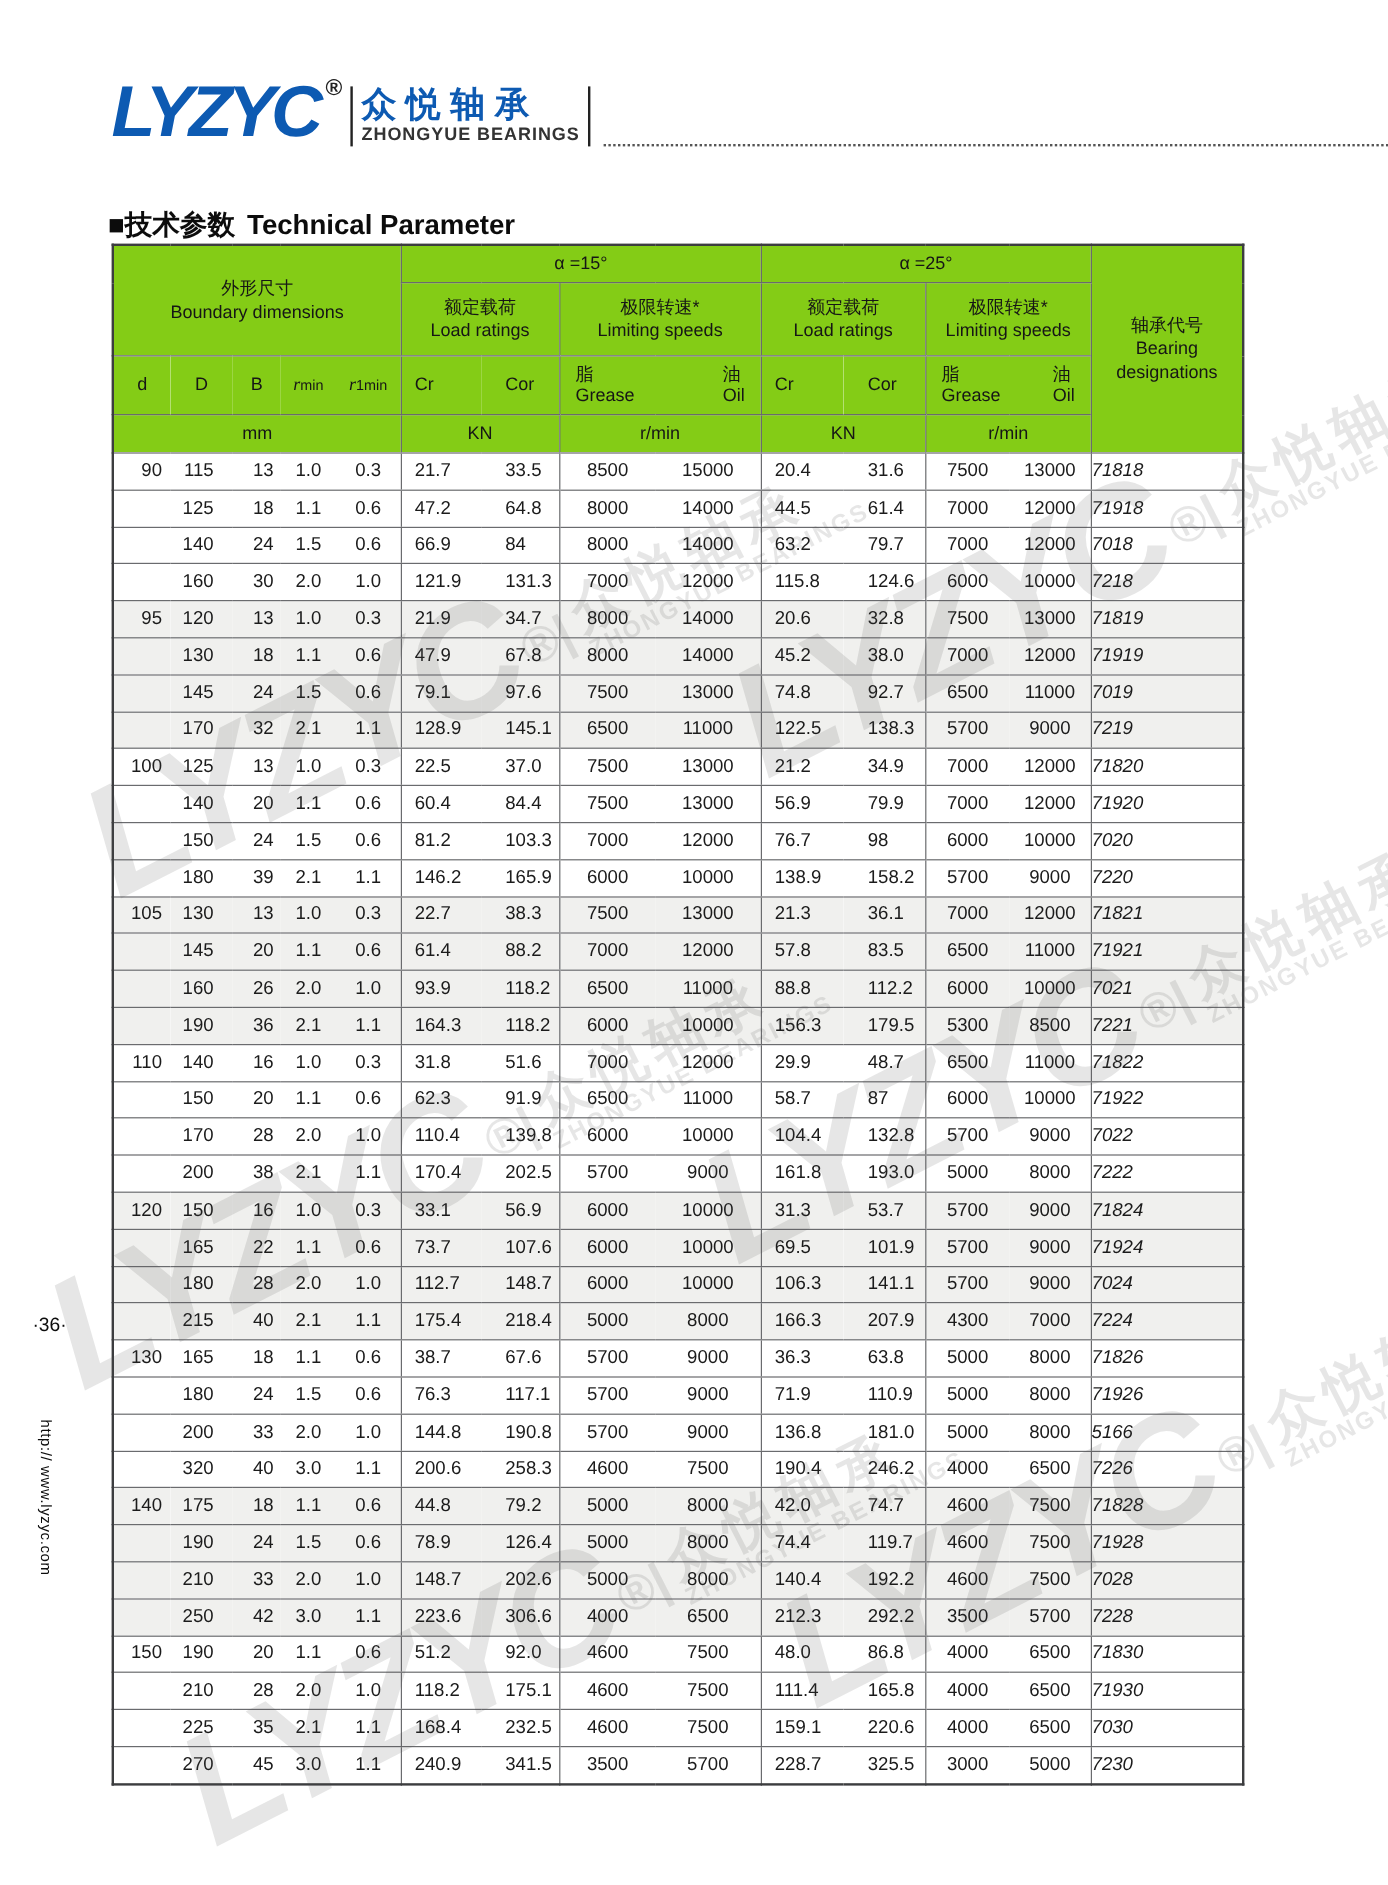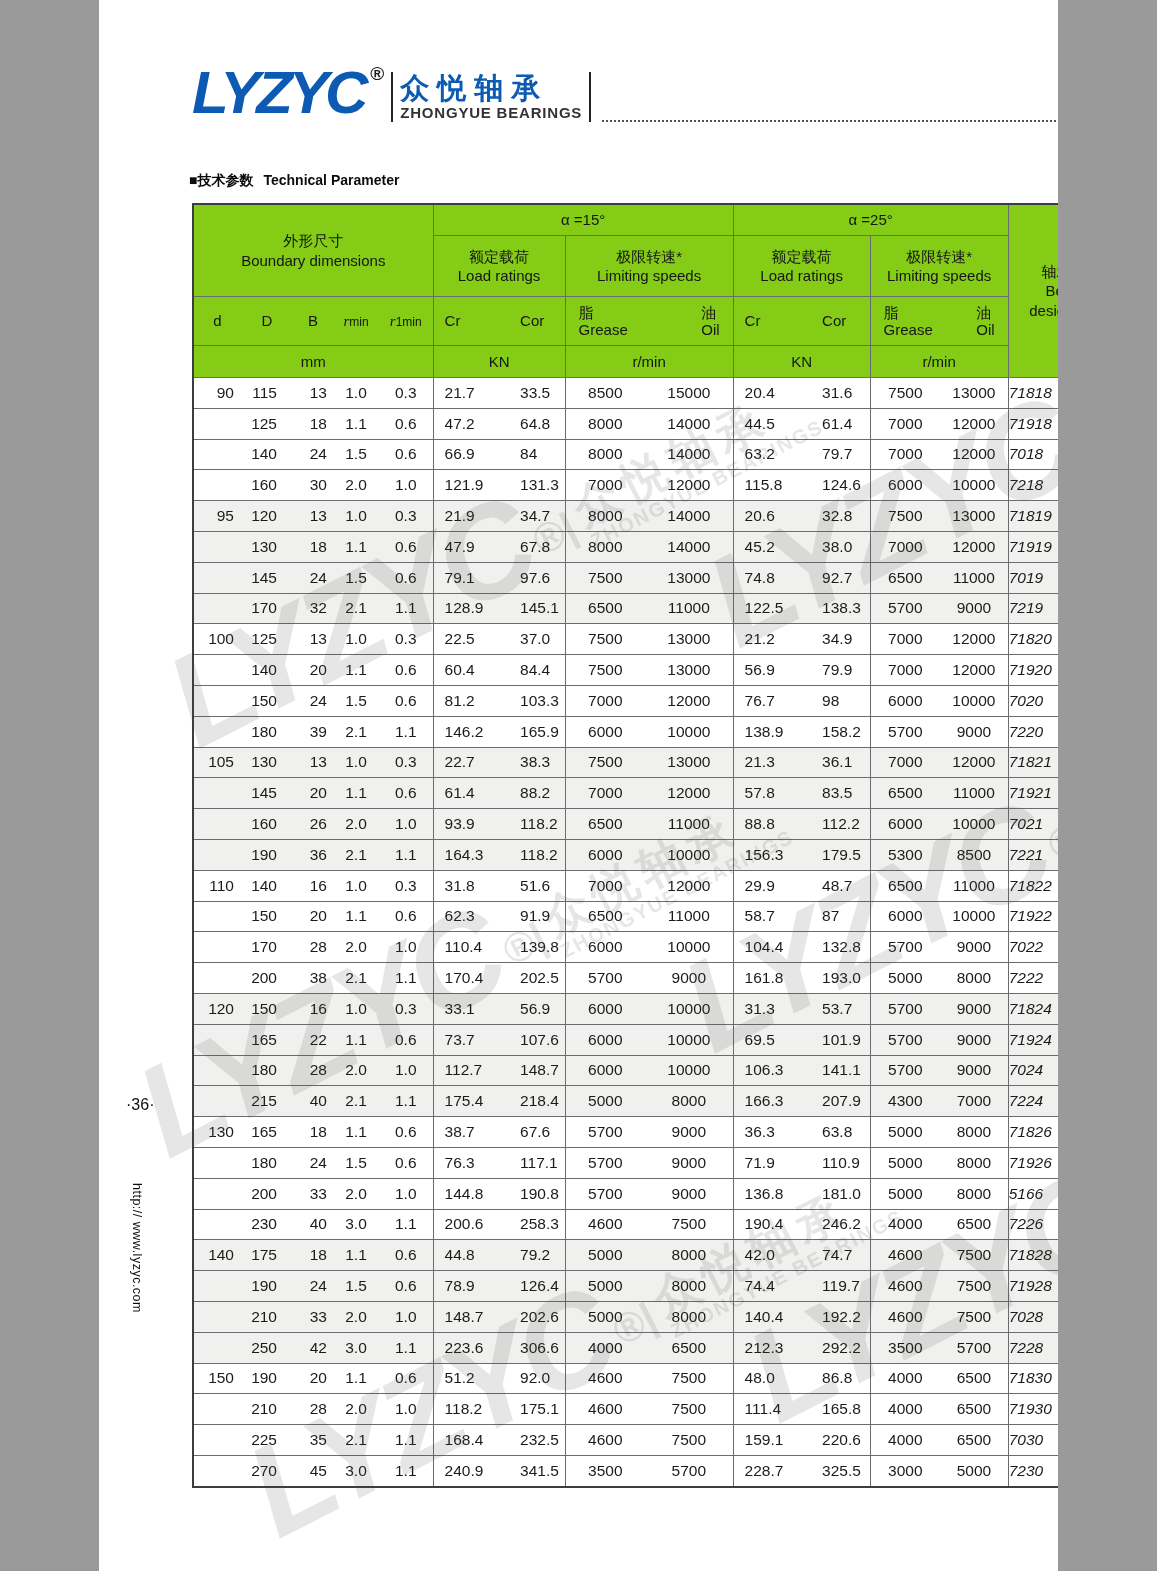--- a/index.html
+++ b/index.html
@@ -1,32 +1,32 @@
 <!DOCTYPE html>
 <html><head>
 <meta charset="utf-8">
 <style>
   html,body{margin:0;padding:0;background:#9a9a9a;}
-  .page{position:relative;width:959px;height:1571px;background:#ffffff;overflow:hidden;
+  .page{position:relative;width:1157px;height:1571px;background:#ffffff;overflow:hidden;
         font-family:"Liberation Sans","DejaVu Sans",sans-serif;color:#1b1b1b;margin:0 auto;}
 
   
   .logo{position:absolute;left:93px;top:60px;display:flex;align-items:flex-end;height:62px;}
   .logo-wordwrap{display:flex;align-items:flex-start;}
   .logo-lyzyc{font-style:italic;font-weight:900;font-size:60px;line-height:58px;
               color:#0d5ab2;letter-spacing:-4px;padding-right:4px;}
   .logo-reg{font-size:19px;font-weight:700;color:#222;line-height:20px;margin-left:2px;}
   .logo-bar{width:2px;height:50px;background:#222;margin:0 7px;align-self:flex-end;}
   .logo-names{display:flex;flex-direction:column;justify-content:flex-end;height:56px;}
   .logo-cn{font-size:29px;font-weight:700;color:#0d5ab2;letter-spacing:8px;line-height:32px;white-space:nowrap;}
   .logo-en{font-size:15px;font-weight:700;color:#333;letter-spacing:0.8px;line-height:18px;white-space:nowrap;}
   .dotted-line{width:706px;height:54px;border-bottom:2px dotted #555;margin-left:4px;}
 
   
-  .section-title{position:absolute;left:90px;top:172px;font-size:14px;font-weight:700;color:#0c0c0c;}
+  .section-title{position:absolute;left:90px;top:172px;font-size:23px;font-weight:700;color:#0c0c0c;}
   .section-title .en{margin-left:10px;}
 
   
   .param-table{position:absolute;left:93px;top:203px;width:942px;border-collapse:collapse;table-layout:fixed;}
   .param-table{border:2px solid #3c3d3f;}
   .param-table th,.param-table td{border-bottom:1px solid #6a6b6e;padding:0;margin:0;
        font-weight:400;overflow:hidden;white-space:nowrap;}
   .param-table thead th{background:#84cc16;font-size:15px;color:#161616;line-height:1.3;vertical-align:middle;}
   .gb{border-left:1px solid #6a6b6e !important;}
   tr.group-start td{border-top:1.6px solid #46474a;}
@@ -609,21 +609,21 @@
           <td class="c-grease gb">5700</td>
           <td class="c-oil">9000</td>
           <td class="c-cr gb">136.8</td>
           <td class="c-cor">181.0</td>
           <td class="c-grease gb">5000</td>
           <td class="c-oil">8000</td>
           <td class="c-desig gb">5166</td>
         </tr>
         <tr>
           <td class="c-d"></td>
-          <td class="c-D">230</td>
+          <td class="c-D">320</td>
           <td class="c-B">40</td>
           <td class="c-rmin">3.0</td>
           <td class="c-r1min">1.1</td>
           <td class="c-cr gb">200.6</td>
           <td class="c-cor">258.3</td>
           <td class="c-grease gb">4600</td>
           <td class="c-oil">7500</td>
           <td class="c-cr gb">190.4</td>
           <td class="c-cor">246.2</td>
           <td class="c-grease gb">4000</td>

